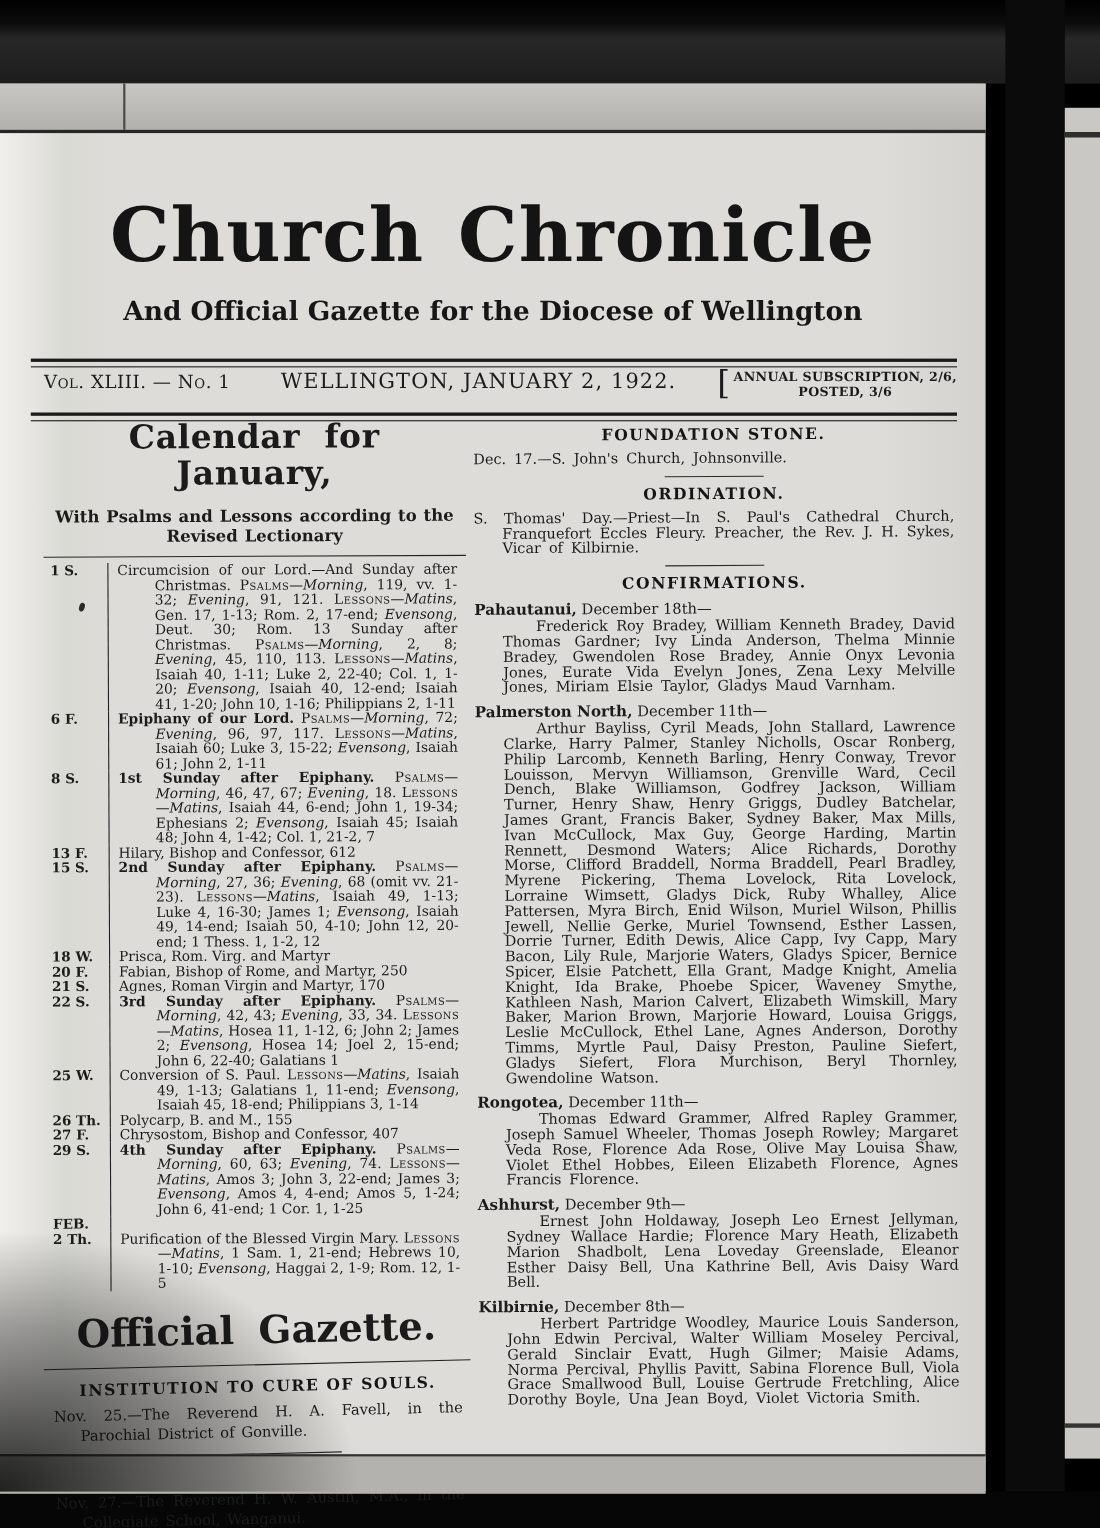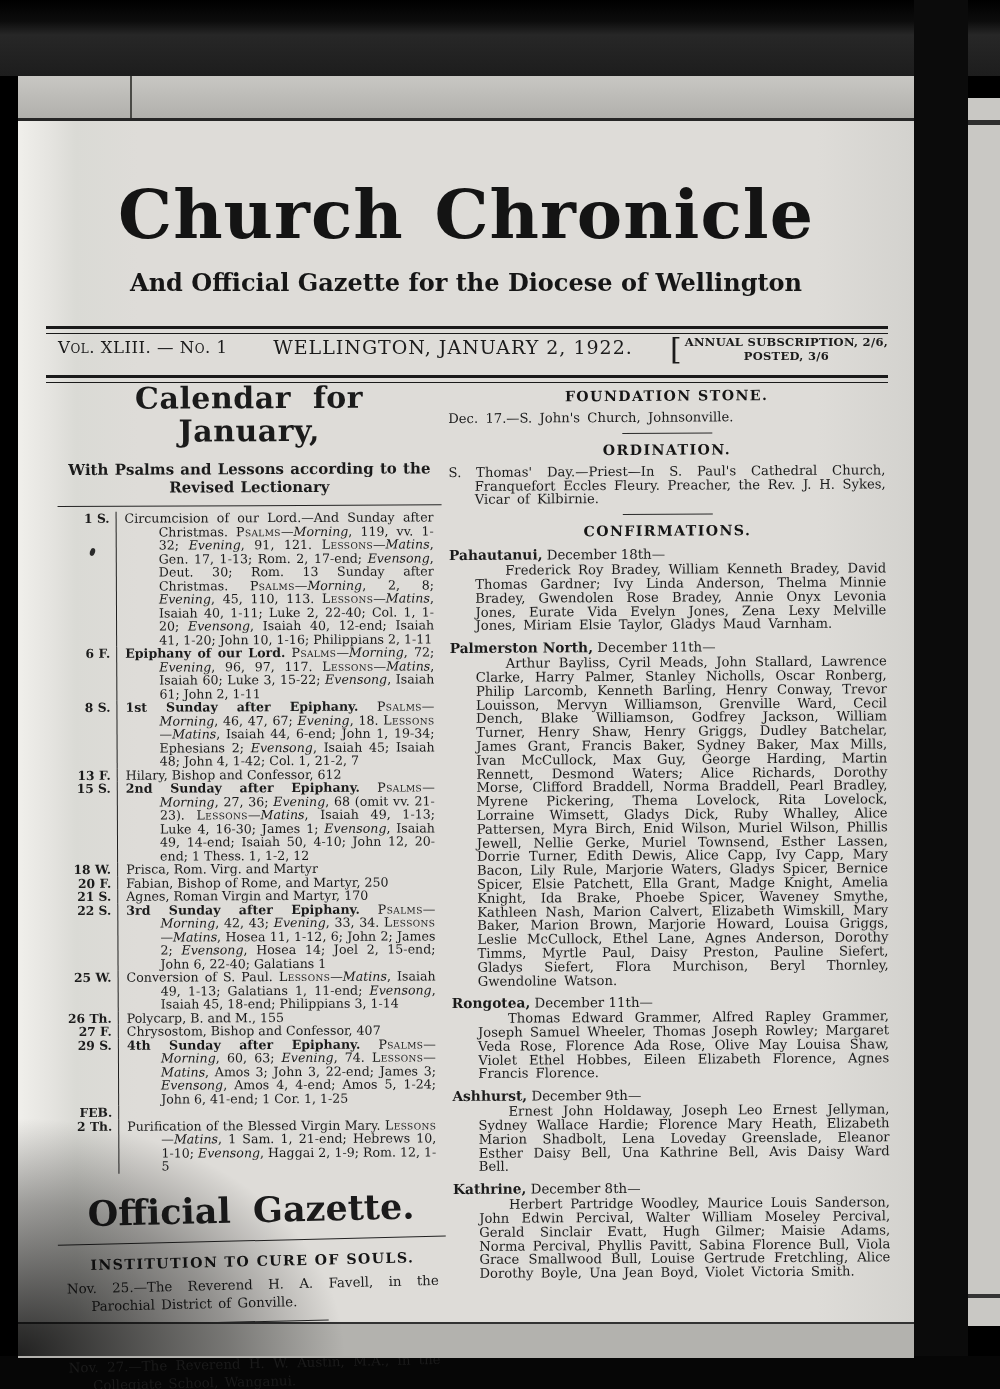--- a/index.html
+++ b/index.html
@@ -13,21 +13,21 @@
   .abs{position:absolute;}
   
   #top-band{left:0;top:0;width:1000px;height:76px;
     background:linear-gradient(to bottom,#000 0%,#0c0c0c 28%,#272727 46%,#1d1d1d 100%);}
   #bottom-band{left:0;top:1356px;width:1000px;height:33px;background:#060606;}
   #right-strip{left:914px;top:0;width:54px;height:1389px;background:#0b0b0b;}
   #next-page{left:968px;top:98px;width:32px;height:1228px;background:#c9c8c4;}
   #next-page .np-line1{position:absolute;top:22px;left:0;width:100%;height:5px;background:#2e2e2e;}
   #next-page .np-line2{position:absolute;top:1196px;left:0;width:100%;height:4px;background:#343434;}
   
-  #paper{left:18px;top:76px;width:896px;height:1280px;
+  #paper{left:0;top:76px;width:896px;height:1280px;
     background:linear-gradient(to right,#f0efeb 0,#e5e4e0 32px,#dadad5 58px,#dedcd8 120px,#dedcd8 800px,#d3d2ce 100%);}
   #paper-topband{left:0;top:0;width:100%;height:42px;
     background:linear-gradient(to bottom,#c8c7c3,#b1b0ac);border-bottom:3px solid #262626;}
   #fold{left:112px;top:0;width:2px;height:42px;background:#4a4a46;}
   #paper-botband{left:0;top:1246px;width:100%;height:34px;background:#b3b2ae;border-top:2px solid #323232;}
   #corner-shadow{left:0;bottom:0;width:330px;height:240px;
     background:radial-gradient(ellipse at 0% 100%,rgba(8,8,8,.85) 0%,rgba(8,8,8,.35) 45%,rgba(8,8,8,0) 70%);}
   #ink-blot{left:72px;top:472px;width:5px;height:8px;background:#2a2a2a;border-radius:50%;transform:rotate(18deg);}
   
   #masthead{left:0;top:104px;width:100%;text-align:center;}
@@ -44,21 +44,21 @@
   .subscr-lines{font-size:11.5px;font-weight:bold;line-height:13.5px;letter-spacing:.3px;padding-top:2px;}
   .subscr-lines .s2{text-align:center;}
   
   #left-col{left:45px;top:306px;width:372px;transform:rotate(-0.25deg);transform-origin:top left;}
   #right-col{left:430px;top:307px;width:437px;transform:rotate(-0.35deg);transform-origin:top left;}
   .cal-heading{text-align:center;font-size:30px;line-height:1.1;font-weight:bold;word-spacing:11px;letter-spacing:.5px;}
   .cal-subhead{text-align:center;font-size:15px;font-weight:bold;margin-top:13px;word-spacing:1px;}
   .cal-hr{border-top:1.6px solid #242424;margin:9px -6px 5px -6px;}
   #cal-table{font-size:12.6px;line-height:13.5px;}
   .cal-row{display:flex;margin:0;}
-  .cal-date{width:46px;flex:none;text-align:right;padding-right:6px;font-weight:bold;font-size:12.3px;white-space:nowrap;}
+  .cal-date{width:46px;flex:none;padding-right:6px;font-weight:bold;font-size:12.3px;white-space:nowrap;}
   .cal-text{flex:1;border-left:1.6px solid #202020;padding-left:42px;text-indent:-34px;text-align:justify;padding-right:2px;}
   .sc{font-variant:small-caps;letter-spacing:.4px;}
   
   #gazette{margin-top:16px;transform:rotate(-1.1deg);}
   .gz-title{text-align:center;font-size:35px;font-weight:bold;word-spacing:10px;margin:0 0 10px;}
   .gz-hr{border-top:1.8px solid #222;margin:0 -8px 12px;}
   .shead{text-align:center;font-weight:bold;font-size:14.2px;letter-spacing:1.4px;margin:6px 0 7px;color:#151515;}
   .gz-body{font-size:13.4px;line-height:17.5px;padding-left:24px;text-indent:-24px;text-align:justify;word-spacing:2px;}
   
   .para{font-size:13.2px;line-height:13.8px;word-spacing:3px;text-align:justify;color:#1b1b1b;}
@@ -205,21 +205,21 @@
         </div>
         <div class="conf-group">
           <p class="conf-lead"><b>Rongotea,</b> December 11th—</p>
           <p class="para conf-names">Thomas Edward Grammer, Alfred Rapley Grammer, Joseph Samuel Wheeler, Thomas Joseph Rowley; Margaret Veda Rose, Florence Ada Rose, Olive May Louisa Shaw, Violet Ethel Hobbes, Eileen Elizabeth Florence, Agnes Francis Florence.</p>
         </div>
         <div class="conf-group">
           <p class="conf-lead"><b>Ashhurst,</b> December 9th—</p>
           <p class="para conf-names">Ernest John Holdaway, Joseph Leo Ernest Jellyman, Sydney Wallace Hardie; Florence Mary Heath, Elizabeth Marion Shadbolt, Lena Loveday Greenslade, Eleanor Esther Daisy Bell, Una Kathrine Bell, Avis Daisy Ward Bell.</p>
         </div>
         <div class="conf-group">
-          <p class="conf-lead"><b>Kathrine,</b> December 8th—</p>
+          <p class="conf-lead"><b>Kilbirnie,</b> December 8th—</p>
           <p class="para conf-names">Herbert Partridge Woodley, Maurice Louis Sanderson, John Edwin Percival, Walter William Moseley Percival, Gerald Sinclair Evatt, Hugh Gilmer; Maisie Adams, Norma Percival, Phyllis Pavitt, Sabina Florence Bull, Viola Grace Smallwood Bull, Louise Gertrude Fretchling, Alice Dorothy Boyle, Una Jean Boyd, Violet Victoria Smith.</p>
         </div>
       </div>
   </div>
 
   <div class="abs" id="paper-botband"></div>
   <div class="abs" id="corner-shadow"></div>
 </div>
 
 </body></html>

